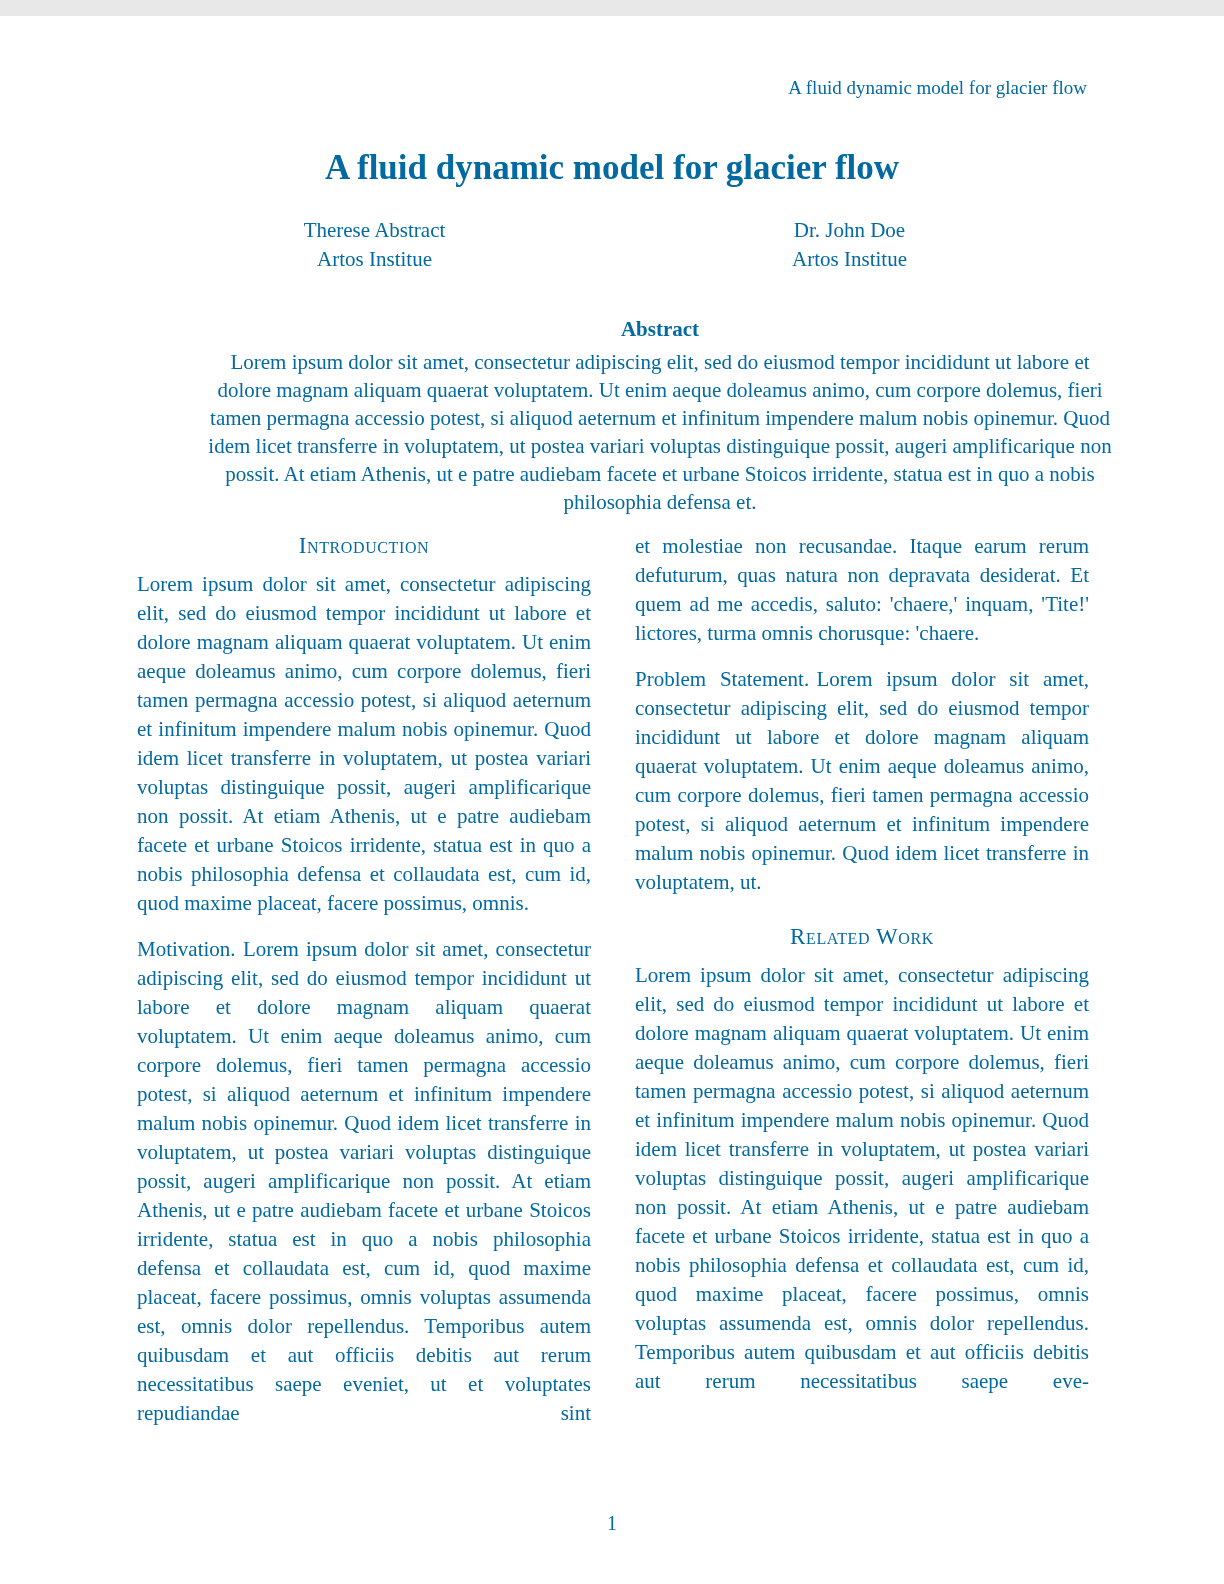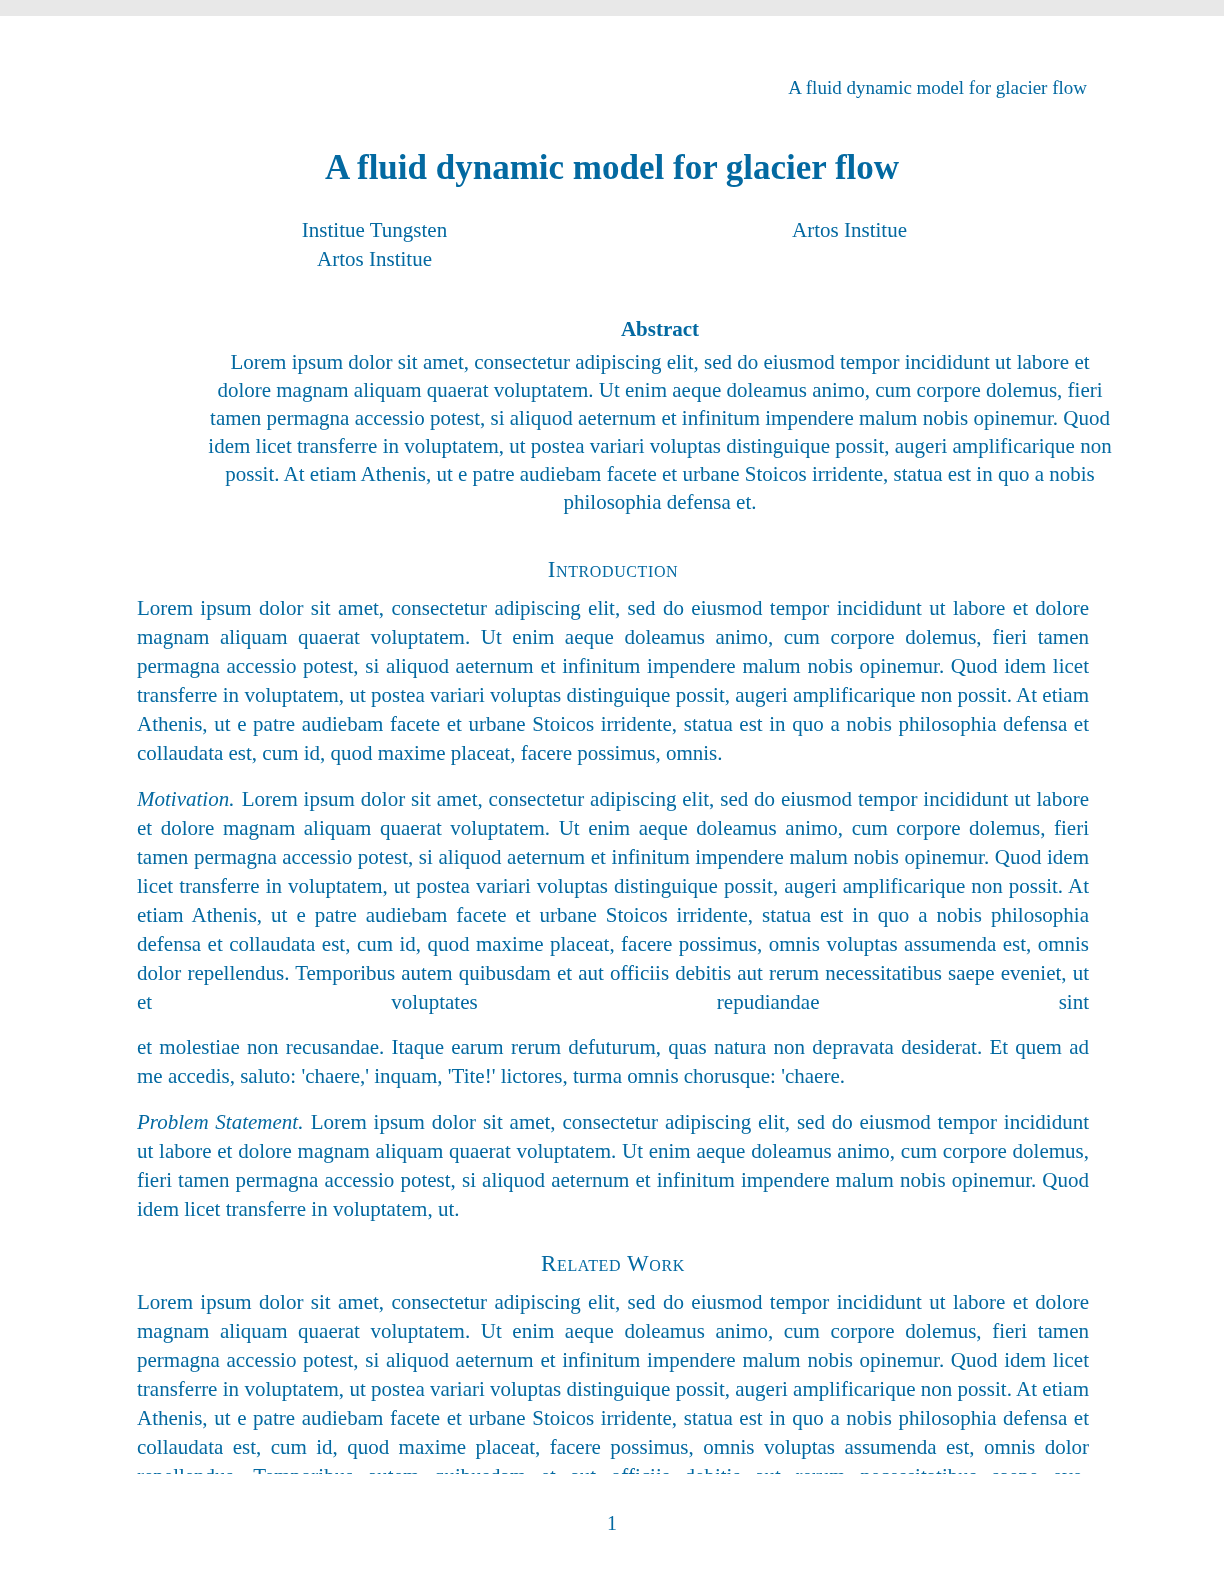--- a/index.html
+++ b/index.html
@@ -65,28 +65,27 @@
   }
   .abstract-text {
     width: 912px;
     margin: 0 auto;
     text-align: center;
     font-size: 21px;
     line-height: 28px;
   }
   .columns {
     position: absolute;
-    top: 540px;
+    top: 516px;
     left: 137px;
     width: 952px;
     height: 918px;
     display: flex;
-    gap: 16px;
+    gap: 44px;
     overflow: hidden;
-    flex-direction: column;
   }
   .col {
     flex: 1 1 50%;
     min-width: 0;
   }
   .section-heading {
     font-size: 23px;
     line-height: 28px;
     font-weight: normal;
     font-variant: small-caps;
@@ -101,21 +100,20 @@
     font-size: 21px;
     line-height: 29px;
     text-align: justify;
     margin: 0 0 17px 0;
   }
   .body-par.justify-last {
     text-align-last: justify;
     margin-bottom: 0;
   }
   .runin-label {
-    font-style: italic;
     margin-right: 0.35em;
   }
   .page-footer {
     position: absolute;
     top: 1496px;
     left: 0;
     width: 1224px;
     text-align: center;
     font-size: 20px;
   }
@@ -124,24 +122,25 @@
 <body>
 
 <div class="page">
 
   <div class="running-header">A fluid dynamic model for glacier flow</div>
 
   <h1 class="paper-title">A fluid dynamic model for glacier flow</h1>
 
   <div class="authors-row">
     <div class="author-block">
-      <div>Institue Tungsten</div>
+      <div>Therese Abstract</div>
       <div>Artos Institue</div>
     </div>
     <div class="author-block">
+      <div>Dr. John Doe</div>
       <div>Artos Institue</div>
     </div>
   </div>
 
   <div class="abstract-wrap">
     <div class="abstract-heading">Abstract</div>
     <div class="abstract-text">Lorem ipsum dolor sit amet, consectetur adipiscing elit, sed do eiusmod tempor incididunt ut labore et dolore magnam aliquam quaerat voluptatem. Ut enim aeque doleamus animo, cum corpore dolemus, fieri tamen permagna accessio potest, si aliquod aeternum et infinitum impendere malum nobis opinemur. Quod idem licet transferre in voluptatem, ut postea variari voluptas distinguique possit, augeri amplificarique non possit. At etiam Athenis, ut e patre audiebam facete et urbane Stoicos irridente, statua est in quo a nobis philosophia defensa et.</div>
   </div>
 
   <div class="columns">

